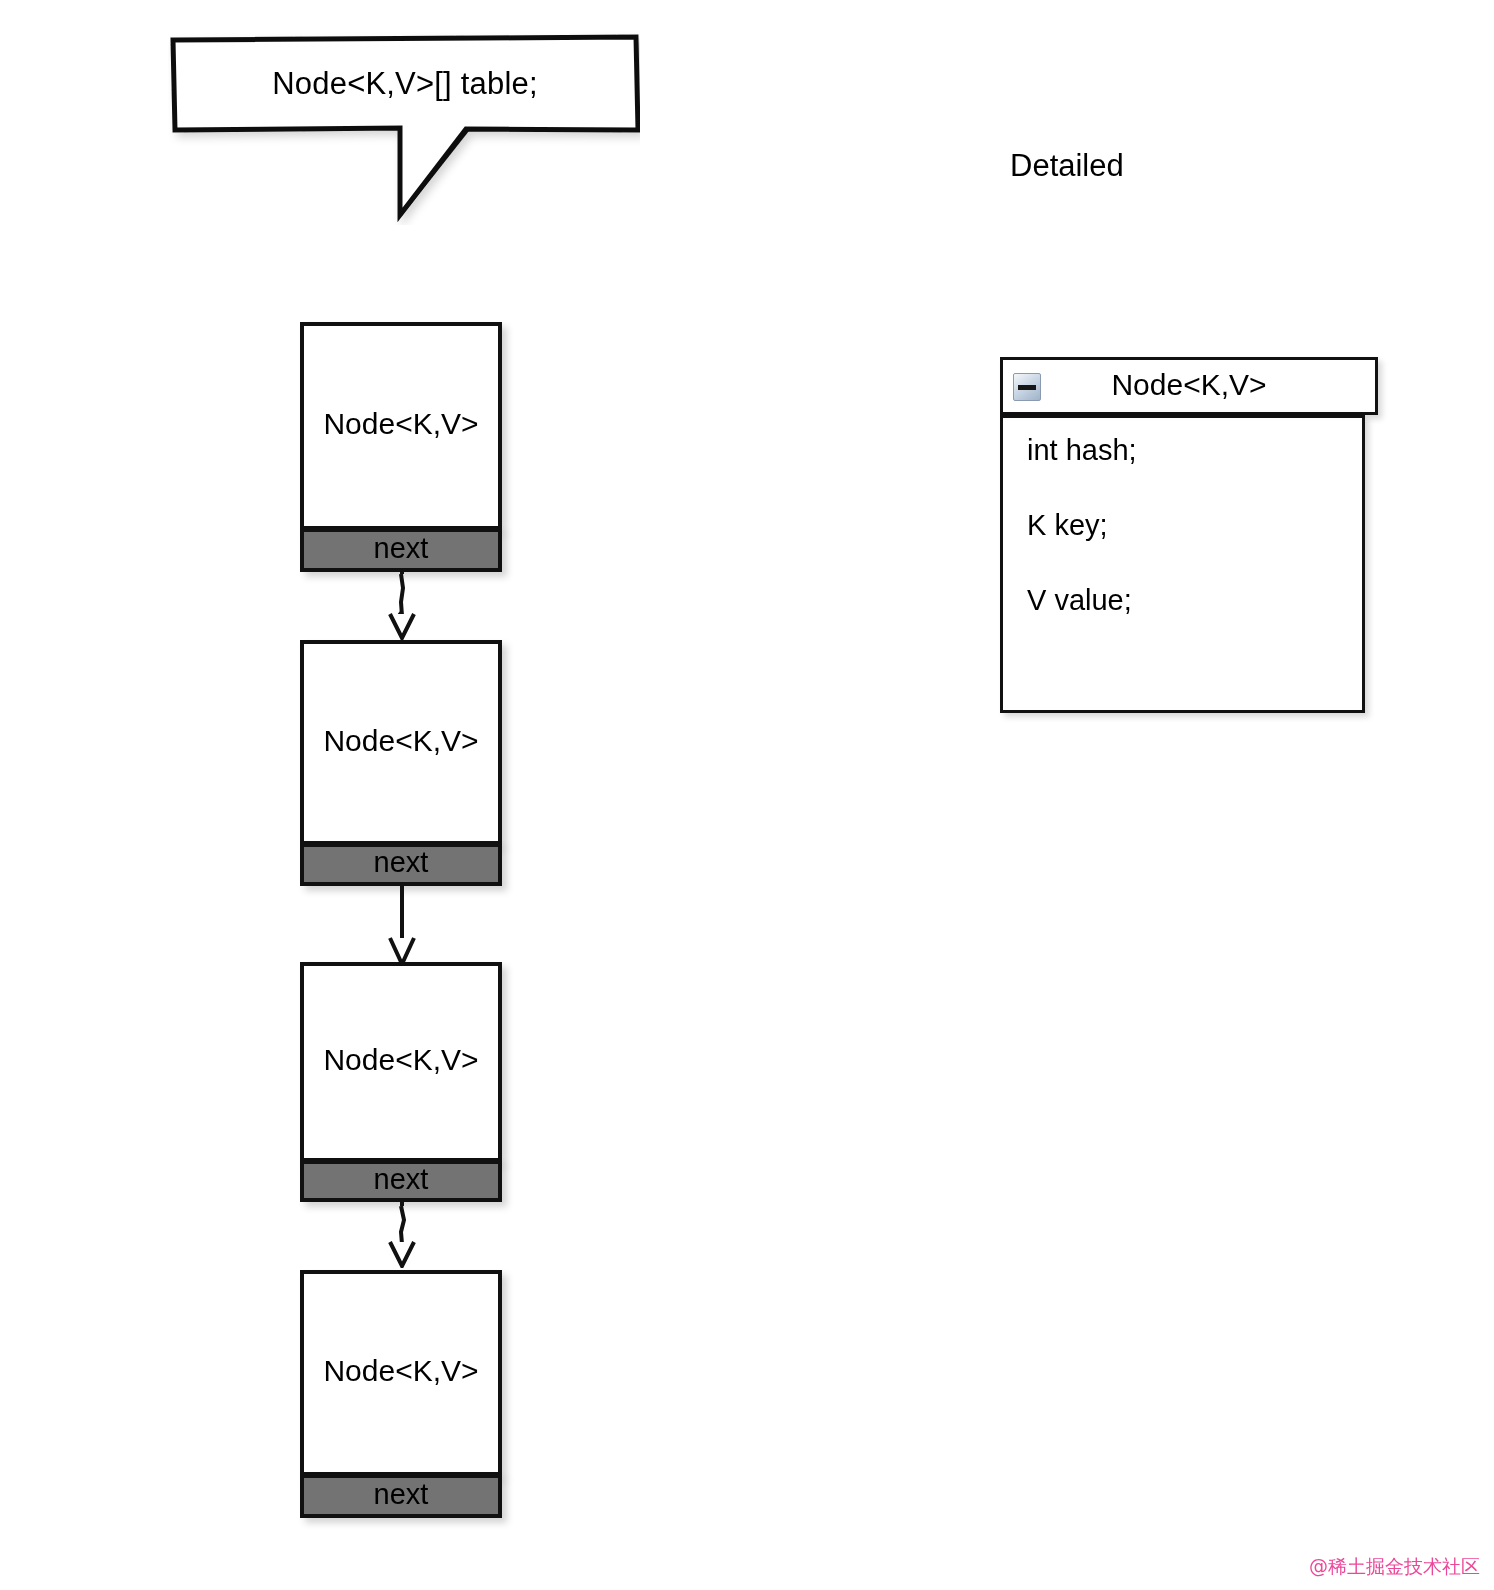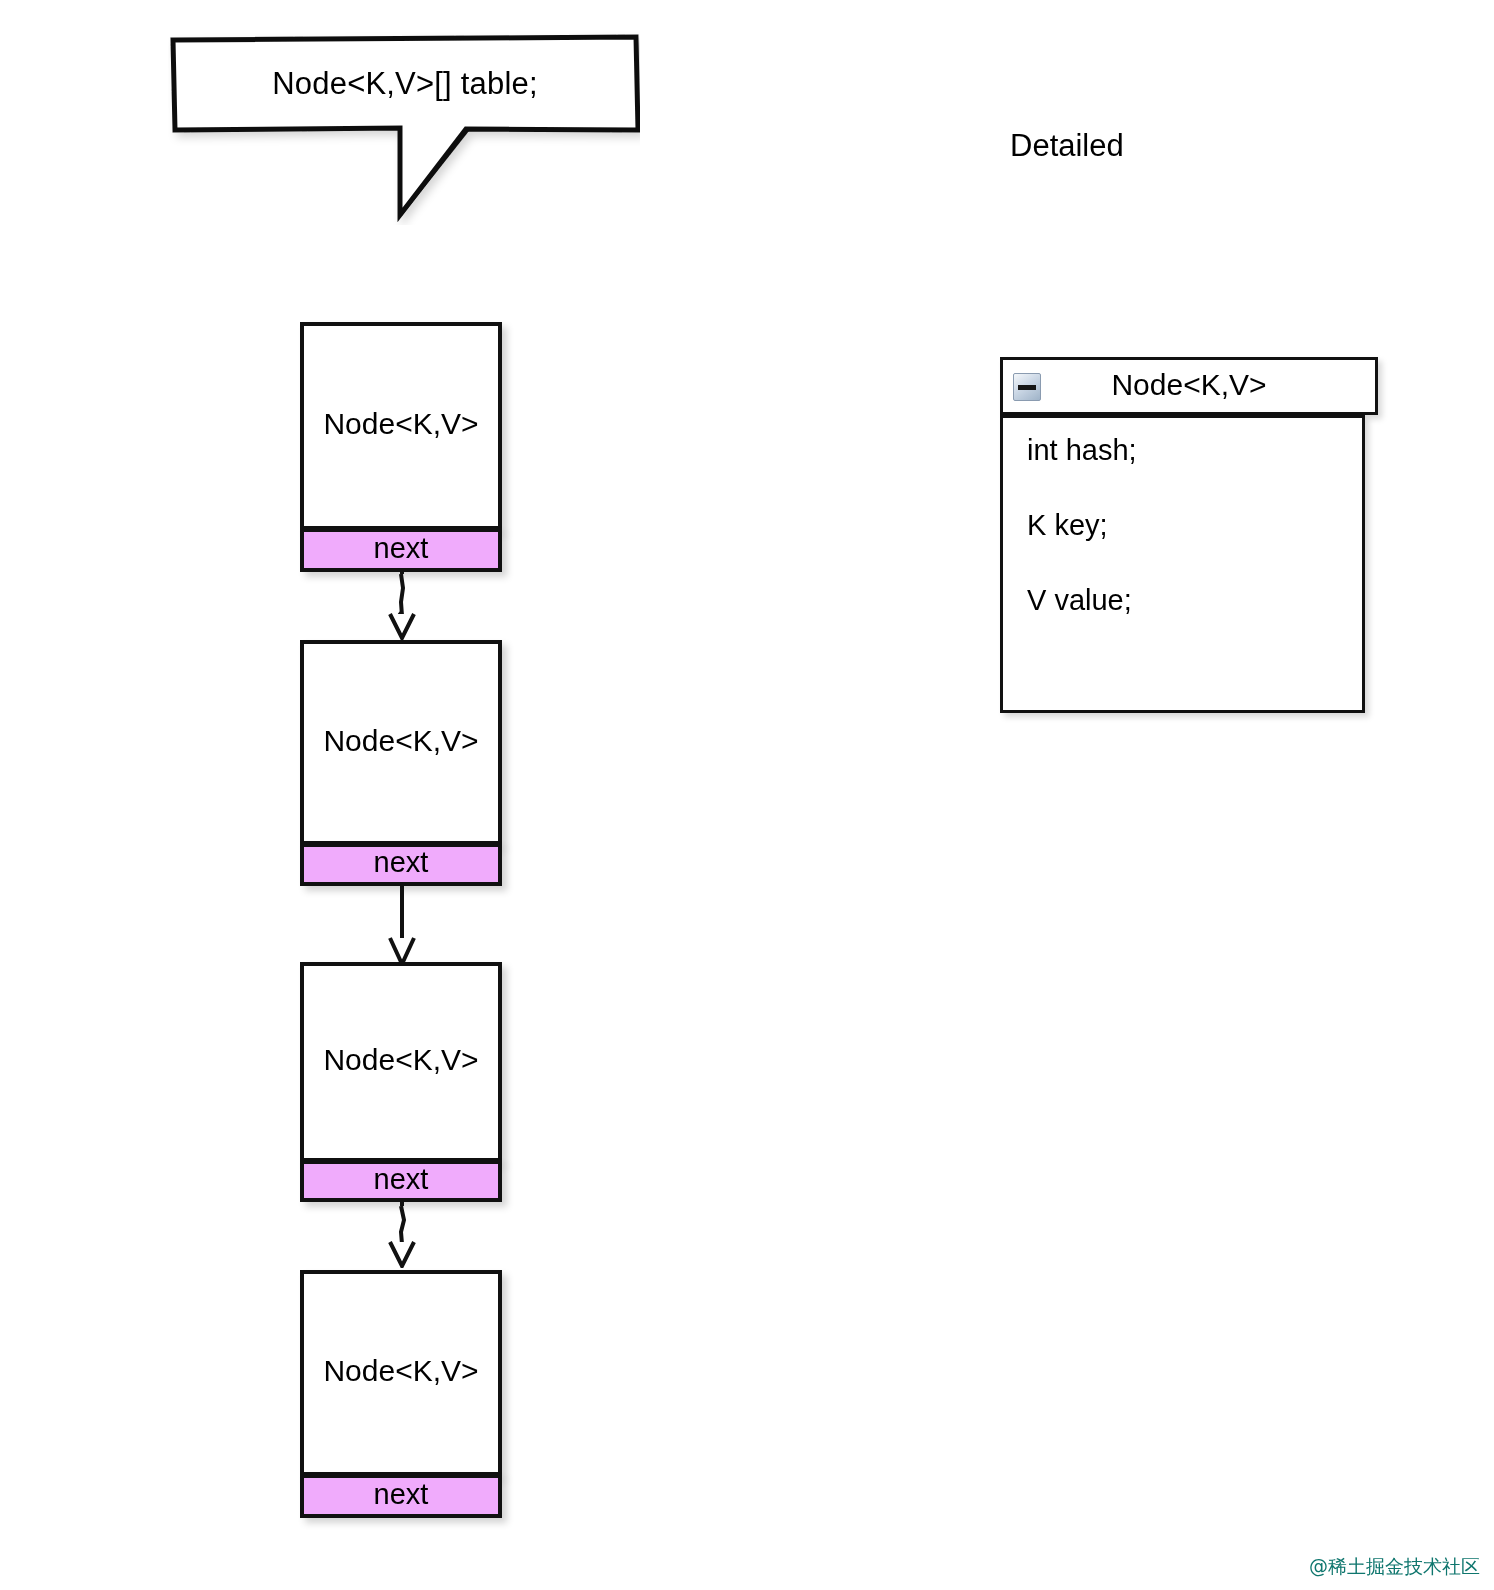--- a/index.html
+++ b/index.html
@@ -39,21 +39,21 @@
     justify-content: center;
     font-size: 31px;
     letter-spacing: 0.2px;
     white-space: nowrap;
   }
 
   
   #detailed-label {
     position: absolute;
     left: 1010px;
-    top: 128px;
+    top: 148px;
     font-size: 31px;
     white-space: nowrap;
   }
 
   
   .node-box {
     position: absolute;
     box-sizing: border-box;
   }
   .node-box .nb-main {
@@ -71,21 +71,21 @@
   }
   .node-box .nb-main span {
     font-size: 30px;
     white-space: nowrap;
     transform: translateY(-2px);
   }
   .node-box .nb-next {
     position: absolute;
     left: 0;
     right: 0;
-    background: #f0abfc;
+    background: #737373;
     border: 4px solid #111111;
     box-sizing: border-box;
     display: flex;
     align-items: center;
     justify-content: center;
     box-shadow: 5px 5px 7px rgba(0,0,0,0.17);
   }
   .node-box .nb-next span {
     font-size: 29px;
     white-space: nowrap;
@@ -164,21 +164,21 @@
     margin-bottom: 46px;
     white-space: nowrap;
   }
 
   
   #watermark {
     position: absolute;
     right: 14px;
     bottom: 10px;
     font-size: 19px;
-    color: #0f766e;
+    color: #ec4899;
     white-space: nowrap;
     font-family: "DejaVu Sans", sans-serif;
   }
 </style>
 </head>
 <body>
 
 <div id="canvas">
 
   <div id="callout-balloon">

